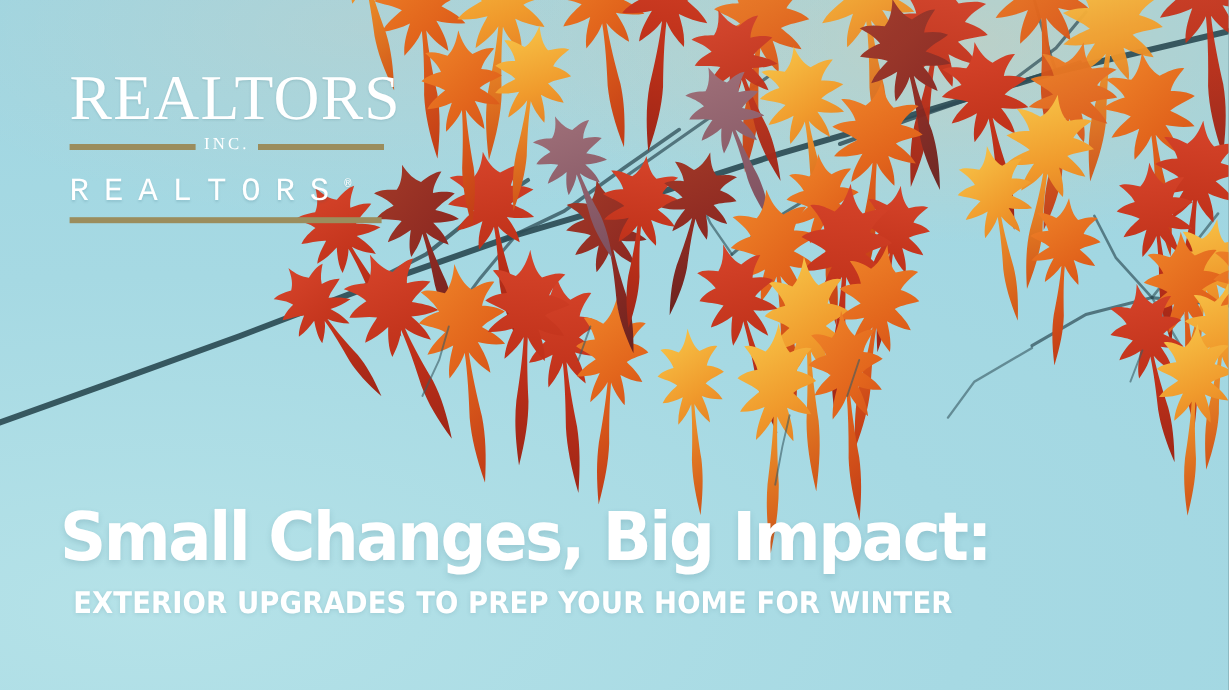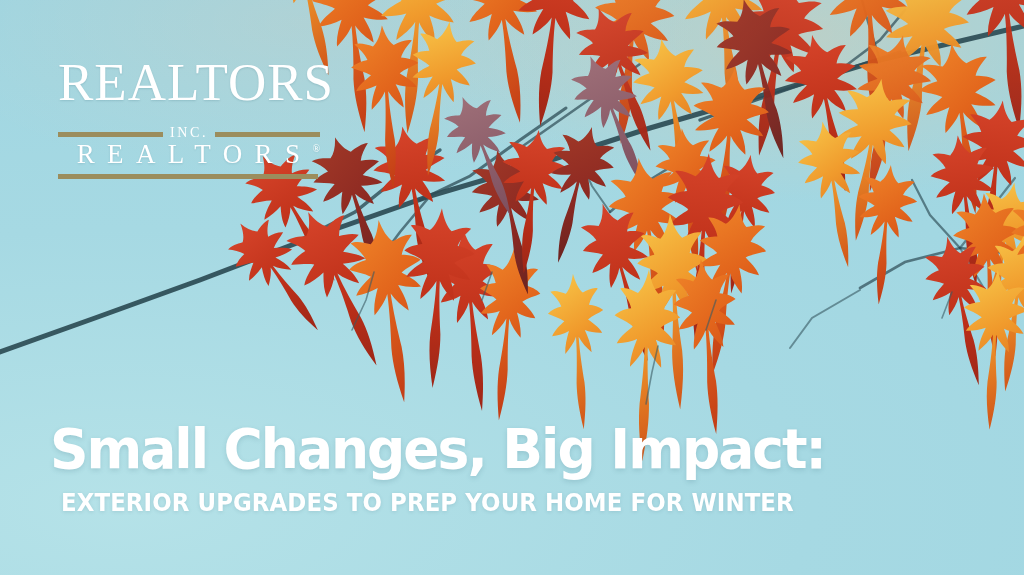--- a/index.html
+++ b/index.html
@@ -55,48 +55,47 @@
     line-height: 1;
     letter-spacing: 1.0px;
     font-weight: 400;
     white-space: nowrap;
     text-shadow: 0 1px 2px rgba(40,90,105,.18);
   }
   .logo-inc-row {
     display: flex;
     align-items: center;
     gap: 7px;
-    margin-top: 18px;
+    margin-top: 6px;
     height: 14px;
   }
   .rule {
     flex: 1 1 auto;
     height: 5px;
     background: #9b8d5d;
   }
   .logo-inc {
     font-family: "Liberation Serif", "DejaVu Serif", serif;
     color: #ffffff;
     font-size: 14px;
     letter-spacing: 2.6px;
     line-height: 1;
     white-space: nowrap;
     transform: translateY(-1px);
   }
   .logo-realtors {
-    font-family: Liberation Serif, serif;
+    font-family: Liberation Mono, monospace;
     color: #ffffff;
     font-size: 27px;
     letter-spacing: 12.4px;
     line-height: 1;
-    margin-top: 0;
+    margin-top: 19px;
     white-space: nowrap;
     position: relative;
     text-shadow: 0 1px 2px rgba(40,90,105,.16);
-    text-align: right;
   }
   .logo-reg {
     font-size: 10px;
     letter-spacing: 0;
     vertical-align: 11px;
   }
   .rule-bottom {
     height: 5px;
     background: #9b8d5d;
     margin-top: 6px;

